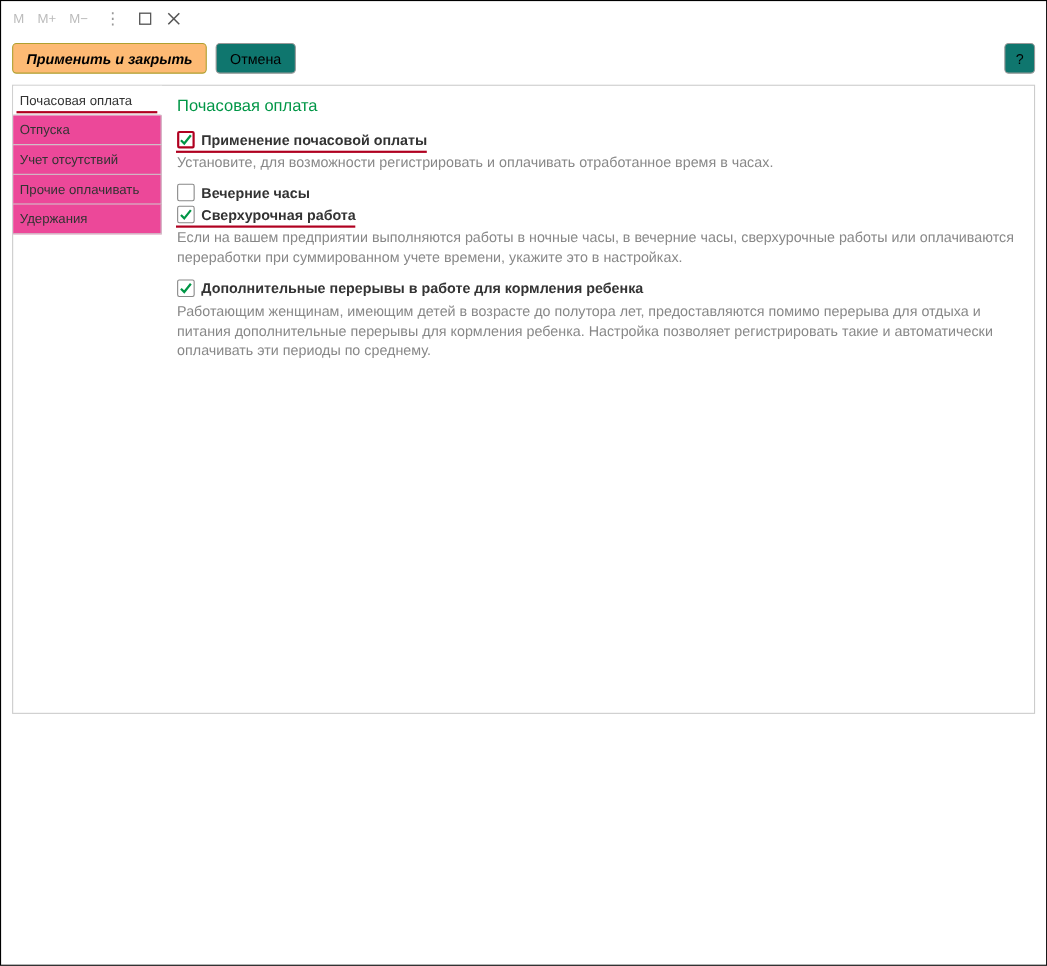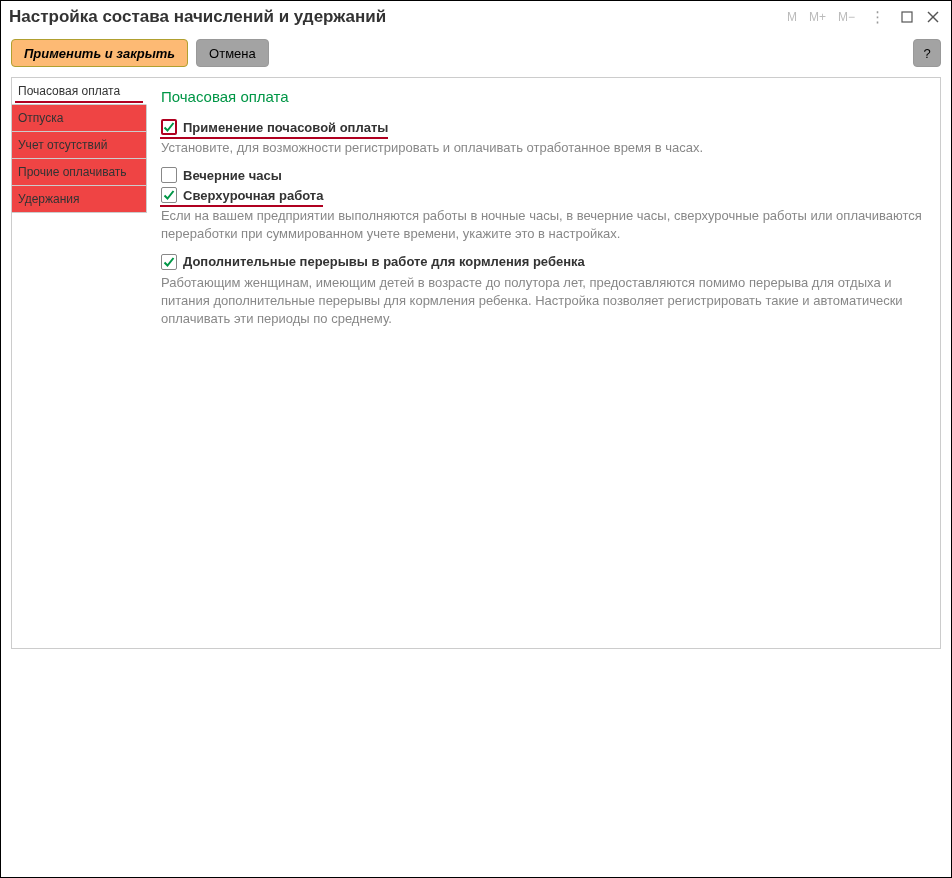--- a/index.html
+++ b/index.html
@@ -57,21 +57,21 @@
     display: flex;
     align-items: center;
     padding: 6px 10px 10px 10px;
     gap: 8px;
   }
   .btn {
     height: 28px;
     padding: 0 12px;
     border: 1px solid #999;
     border-radius: 4px;
-    background: #a3a3a3;
+    background: #0f766e;
     font-size: 13px;
     cursor: pointer;
     display: inline-flex;
     align-items: center;
     justify-content: center;
   }
   .btn-primary {
     background: #fdba74;
     border-color: #b0a030;
     font-weight: bold;
@@ -88,21 +88,21 @@
     margin: 0 10px 10px 10px;
     height: 572px;
   }
   .sidebar {
     width: 135px;
     flex: none;
   }
   .side-item {
     padding: 6px 6px;
     border: 1px solid #ccc;
-    background: #ef4444;
+    background: #ec4899;
     font-size: 12px;
     cursor: pointer;
     color: #333;
     border-top: none;
     border-left: none;
     position: relative;
   }
   .side-item:first-child { }
   .side-item.active {
     background: #fff;
@@ -171,21 +171,20 @@
   }
   .underline-wrap {
     position: relative;
     display: inline-block;
   }
 </style>
 </head>
 <body>
 
 <div class="titlebar">
-  <div class="titlebar-title">Настройка состава начислений и удержаний</div>
   <div class="titlebar-controls">
     <span class="calc-btn">M</span>
     <span class="calc-btn">M+</span>
     <span class="calc-btn">M−</span>
     <span class="kebab">⋮</span>
     <span class="win-btn">
       <svg width="12" height="12" viewBox="0 0 12 12">
           <rect x="1" y="1" width="10" height="10" fill="none" stroke="#555" stroke-width="1.2"></rect>
         </svg>
     </span>

